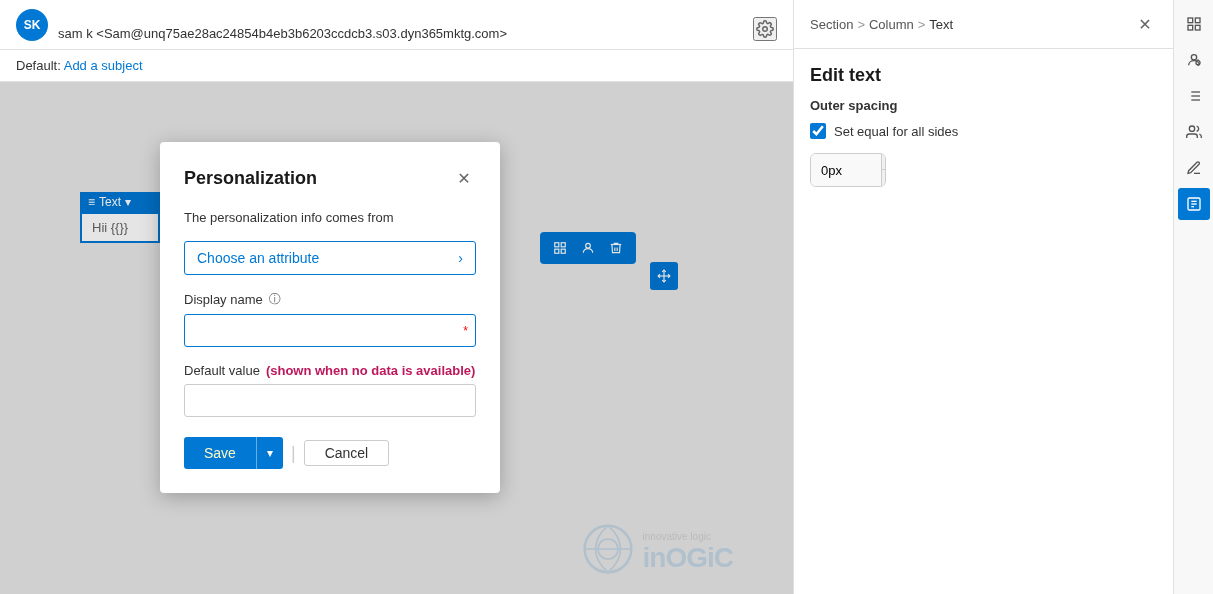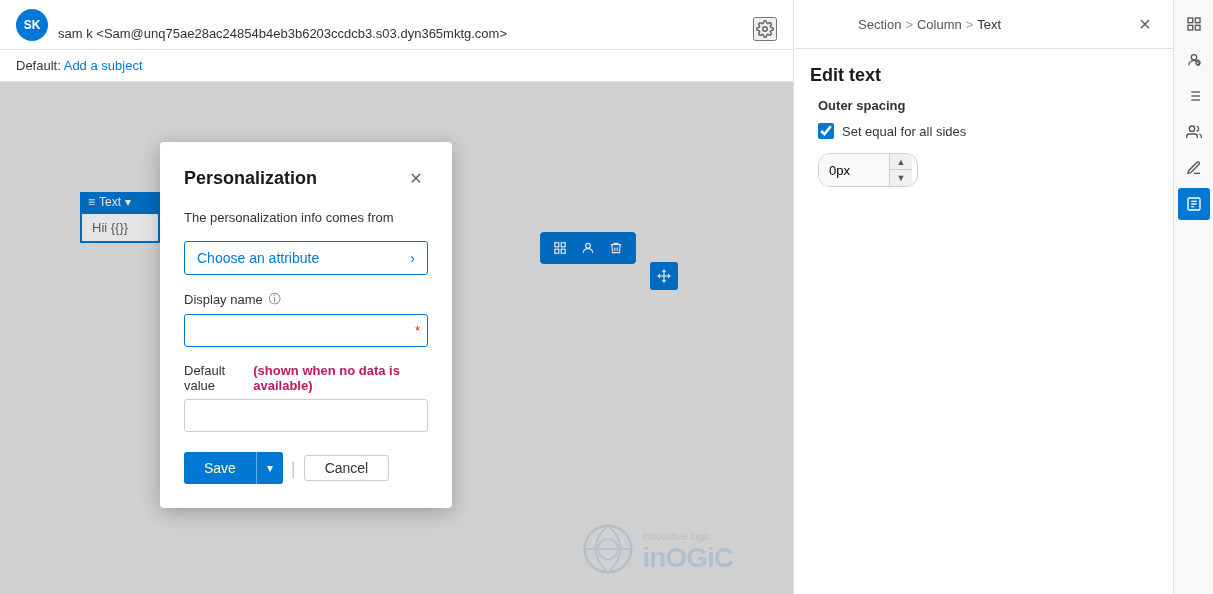--- a/index.html
+++ b/index.html
@@ -164,21 +164,21 @@
       justify-content: flex-start;
       padding-top: 60px;
       padding-left: 160px;
       z-index: 100;
     }
 
     .modal {
       background: #ffffff;
       border-radius: 4px;
       box-shadow: 0 4px 20px rgba(0,0,0,0.25);
-      width: 292px;
+      width: 340px;
       padding: 24px;
       position: relative;
     }
 
     .modal-header {
       display: flex;
       align-items: center;
       justify-content: space-between;
       margin-bottom: 20px;
     }
@@ -352,21 +352,20 @@
       padding: 12px 16px;
       border-bottom: 1px solid #e0e0e0;
     }
 
     .breadcrumb {
       display: flex;
       align-items: center;
       gap: 4px;
       font-size: 13px;
       color: #555;
-      margin-left: 48px;
     }
 
     .breadcrumb-sep {
       color: #999;
     }
 
     .breadcrumb-last {
       color: #333;
       font-weight: 500;
     }
@@ -385,22 +384,23 @@
     }
 
     .panel-title {
       font-size: 18px;
       font-weight: 600;
       color: #1a1a1a;
       padding: 16px 16px 12px;
     }
 
     .panel-content {
-      padding: 0 24px;
+      padding: 0 8px;
       flex: 1;
+      margin-left: 8px;
     }
 
     .panel-section-label {
       font-size: 13px;
       font-weight: 600;
       color: #333;
       margin-bottom: 10px;
     }
 
     .checkbox-row {
@@ -425,23 +425,23 @@
     .spacing-input-row {
       display: flex;
       align-items: center;
       gap: 8px;
     }
 
     .spacing-input-wrapper {
       display: flex;
       align-items: stretch;
       border: 1px solid #ccc;
-      border-radius: 12px;
+      border-radius: 6px;
       overflow: hidden;
-      width: 100px;
+      width: 76px;
     }
 
     .spacing-input {
       border: none;
       padding: 6px 10px;
       font-size: 13px;
       width: 70px;
       outline: none;
       background: #f9f9f9;
     }

